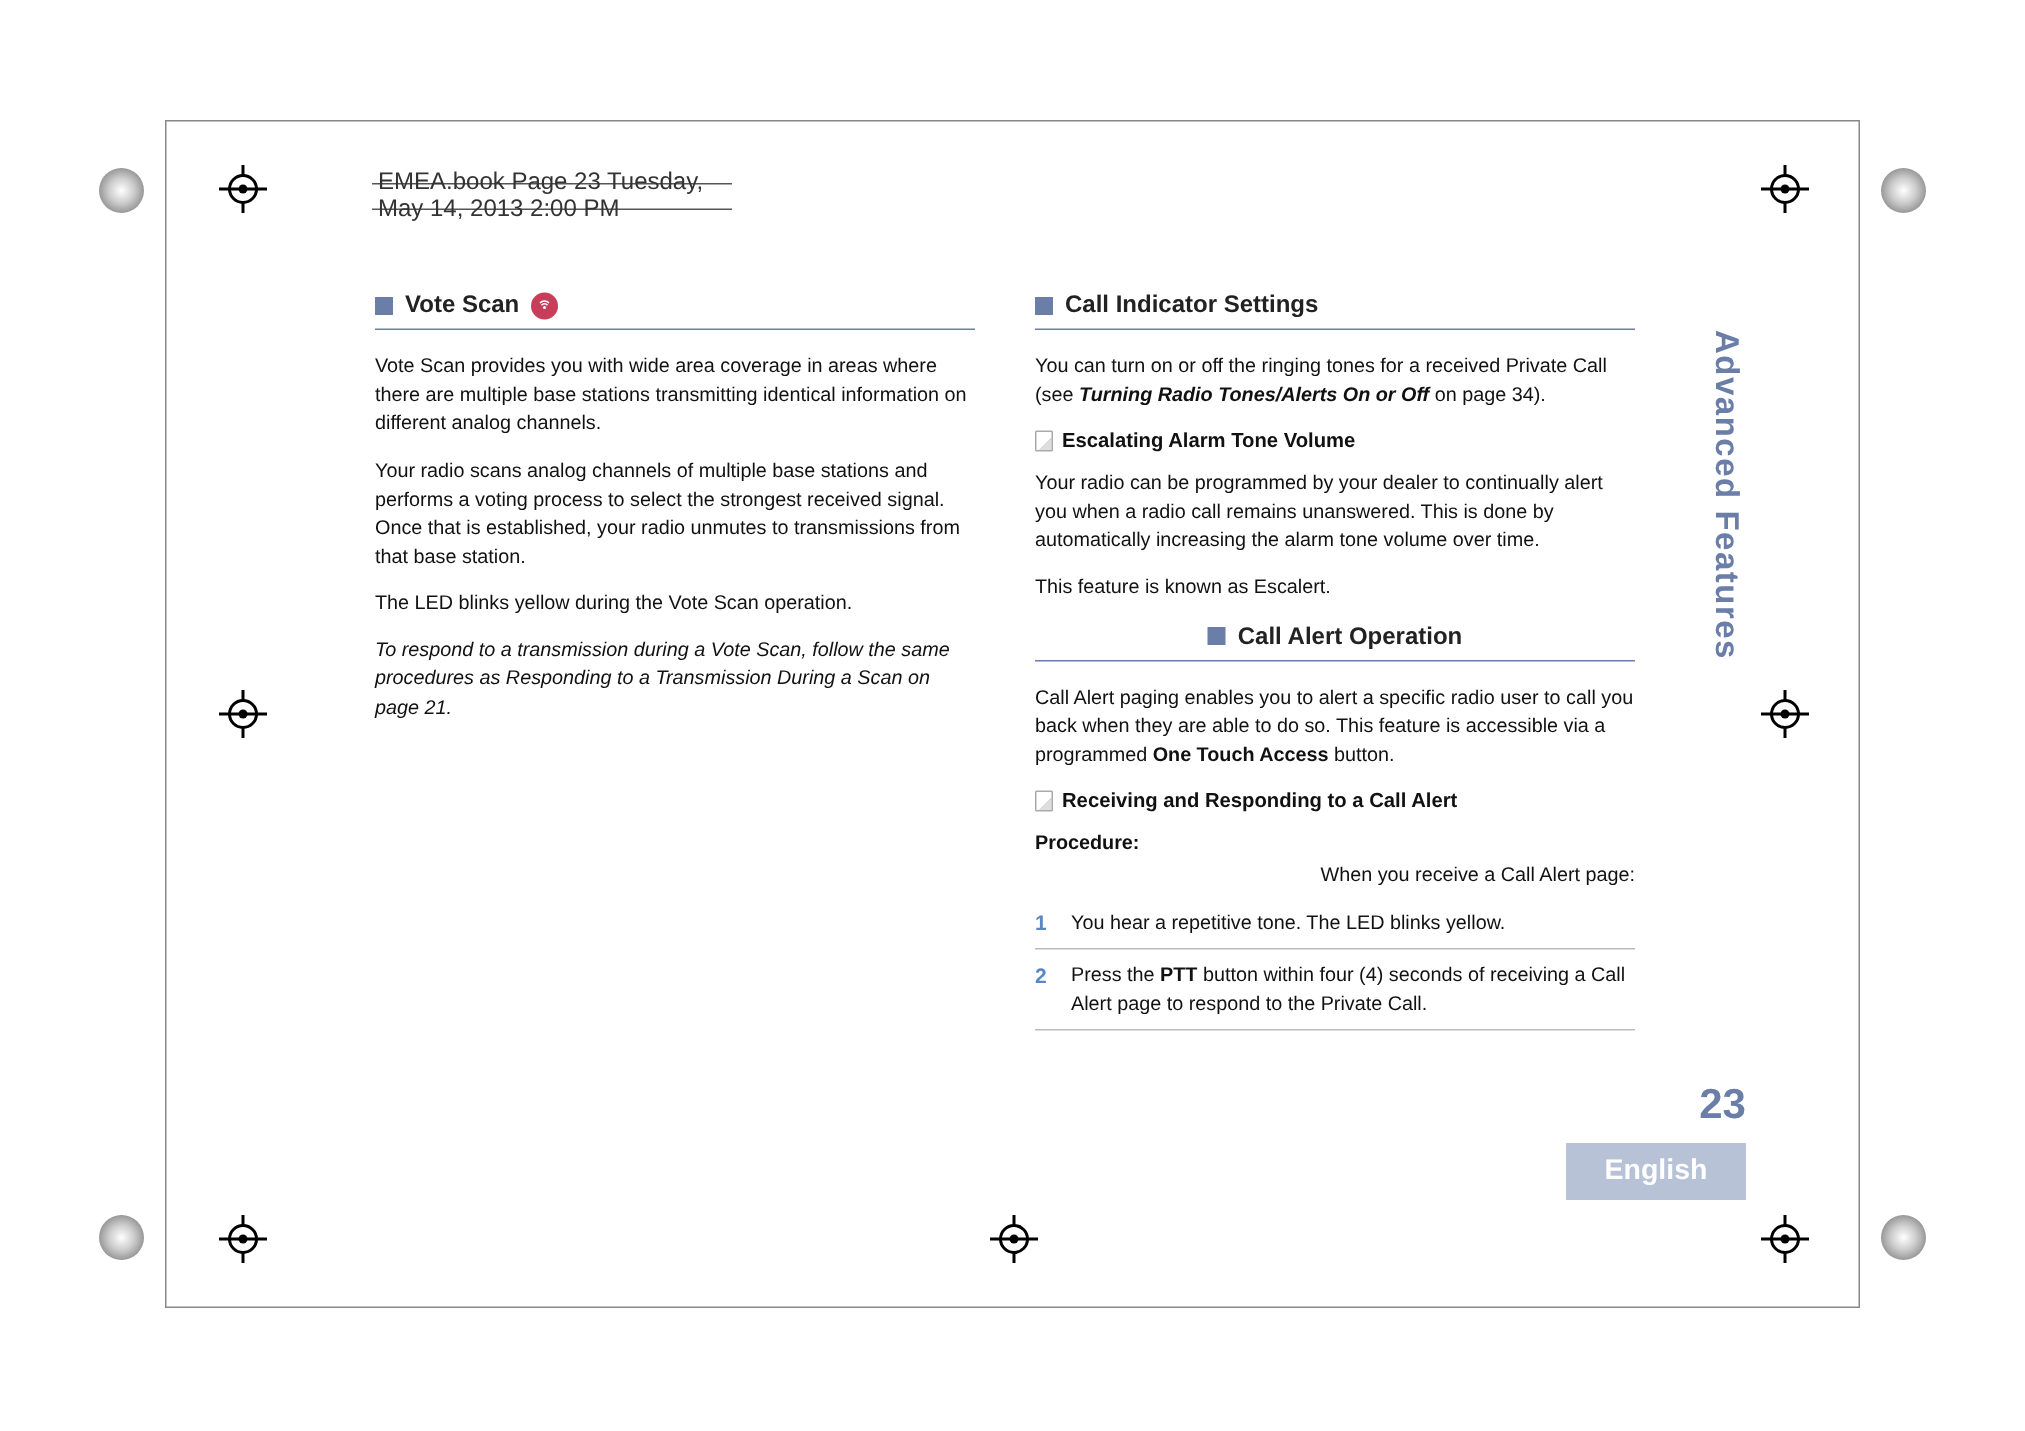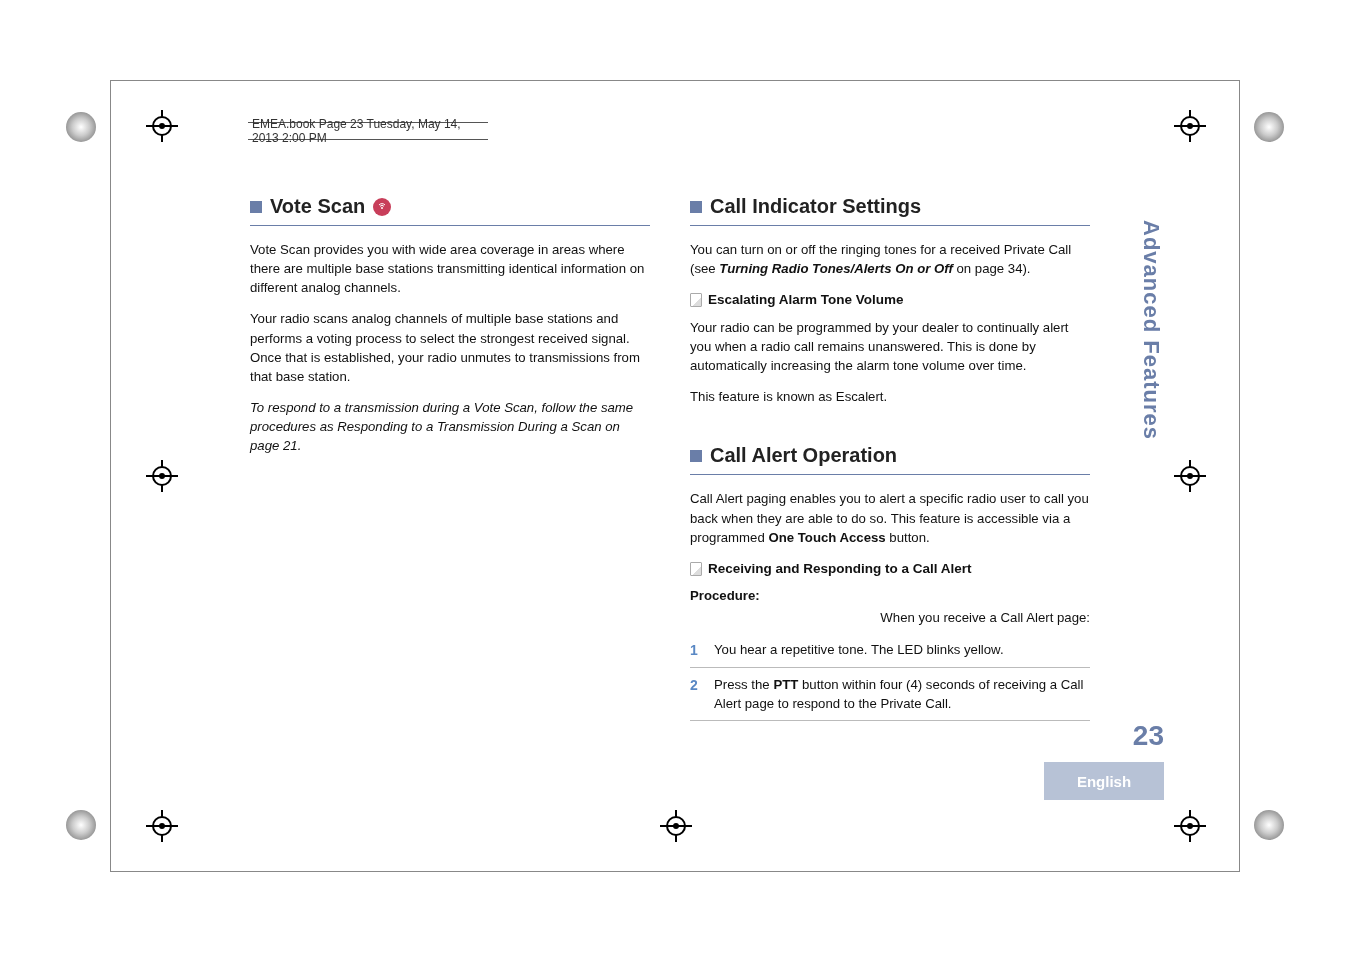--- a/index.html
+++ b/index.html
@@ -20,40 +20,40 @@
     border: 0.5px solid #888;
   }
   .header-line {
     position: absolute;
     left: 248px;
     top: 122px;
     width: 240px;
     height: 18px;
     border-top: 0.5px solid #555;
     border-bottom: 0.5px solid #555;
-    font-size: 12px;
+    font-size: 16px;
     color: #333;
     display: flex;
     align-items: center;
     padding-left: 4px;
   }
   .content {
     position: absolute;
     left: 250px;
     top: 192px;
     width: 840px;
     height: 600px;
     display: flex;
     gap: 40px;
   }
   .col { width: 400px; font-size: 13.2px; line-height: 1.45; color: #111; }
   .section-heading {
     display: flex;
     align-items: center;
-    font-size: 20px;
+    font-size: 16px;
     font-weight: bold;
     color: #222;
     border-bottom: 1.5px solid #6a7ea8;
     padding-bottom: 4px;
     margin-bottom: 14px;
     gap: 8px;
   }
   .blue-square {
     display: inline-block;
     width: 12px;
@@ -128,21 +128,21 @@
     font-weight: bold;
   }
   .lang-box {
     position: absolute;
     right: 186px;
     top: 762px;
     width: 120px;
     height: 38px;
     background: #b7c2d6;
     color: #fff;
-    font-size: 15px;
+    font-size: 19px;
     font-weight: bold;
     display: flex;
     align-items: center;
     justify-content: center;
   }
   .reg-disc {
     width: 30px; height: 30px; border-radius: 50%;
     background: radial-gradient(circle, #fff 0%, #ccc 40%, #666 100%);
     position: absolute;
   }
@@ -214,40 +214,41 @@
       <span>Vote Scan</span>
       <span class="radio-icon">
         <svg viewBox="0 0 10 10" width="10" height="10">
             <path d="M2 3 a4 4 0 0 1 6 0 M3 4.5 a2.5 2.5 0 0 1 4 0" stroke="#fff" stroke-width="1" fill="none"></path>
             <circle cx="5" cy="6" r="1" fill="#fff"></circle>
           </svg>
       </span>
     </div>
     <p class="para">Vote Scan provides you with wide area coverage in areas where there are multiple base stations transmitting identical information on different analog channels.</p>
     <p class="para">Your radio scans analog channels of multiple base stations and performs a voting process to select the strongest received signal. Once that is established, your radio unmutes to transmissions from that base station.</p>
+    <p class="para">The LED blinks yellow during the Vote Scan operation.</p>
     <p class="para italic">To respond to a transmission during a Vote Scan, follow the same procedures as Responding to a Transmission During a Scan on page 21.</p>
   </div>
 
   <div class="col">
     <div class="section-heading">
       <span class="blue-square"></span>
       <span>Call Indicator Settings</span>
     </div>
     <p class="para">
       <span>You can turn on or off the ringing tones for a received Private Call (see </span><span class="bolditalic">Turning Radio Tones/Alerts On or Off</span><span> on page 34).</span>
     </p>
 
     <div class="sub-heading">
       <span class="page-icon"></span>
       <span>Escalating Alarm Tone Volume</span>
     </div>
     <p class="para">Your radio can be programmed by your dealer to continually alert you when a radio call remains unanswered. This is done by automatically increasing the alarm tone volume over time.</p>
     <p class="para">This feature is known as Escalert.</p>
 
-    <div class="section-heading" style="margin-top:35px;">
+    <div class="section-heading" style="margin-top:12px;justify-content:center;">
       <span class="blue-square"></span>
       <span>Call Alert Operation</span>
     </div>
     <p class="para">
       <span>Call Alert paging enables you to alert a specific radio user to call you back when they are able to do so. This feature is accessible via a programmed </span><span class="bold">One Touch Access</span><span> button.</span>
     </p>
 
     <div class="sub-heading">
       <span class="page-icon"></span>
       <span>Receiving and Responding to a Call Alert</span>

